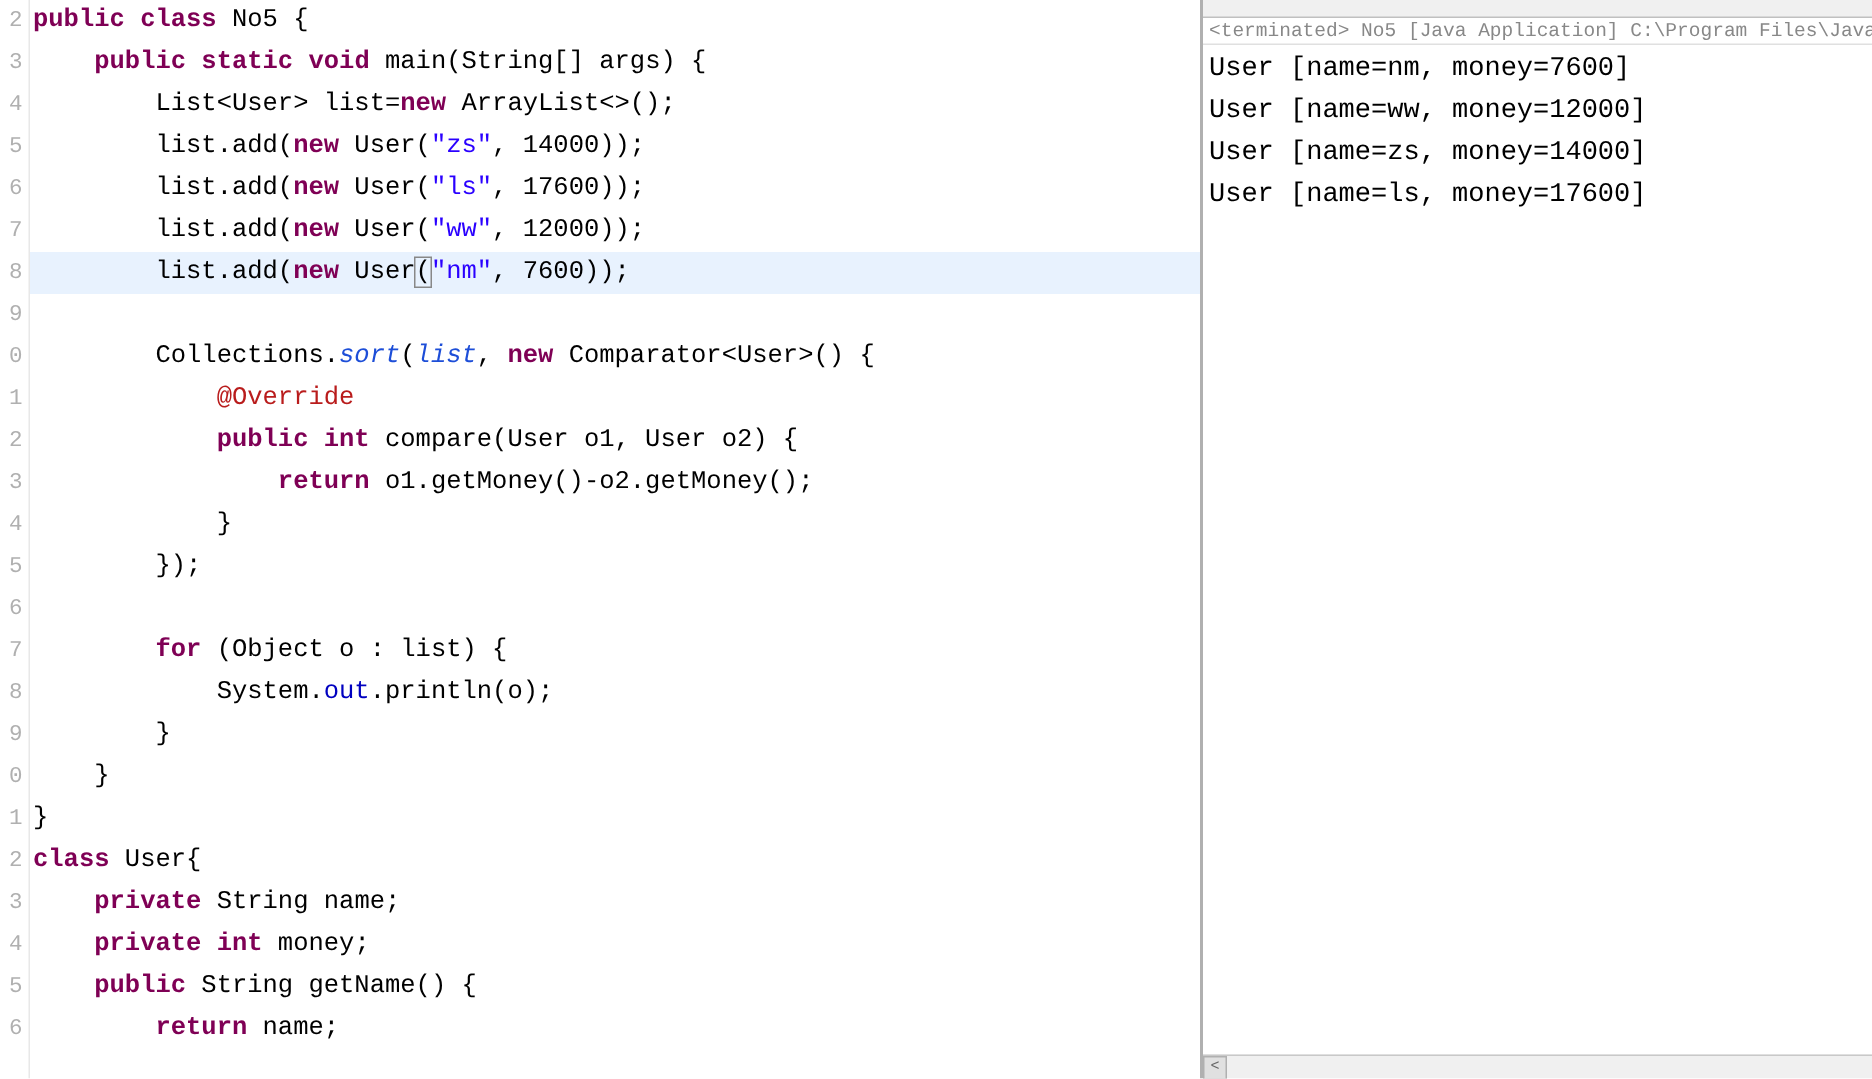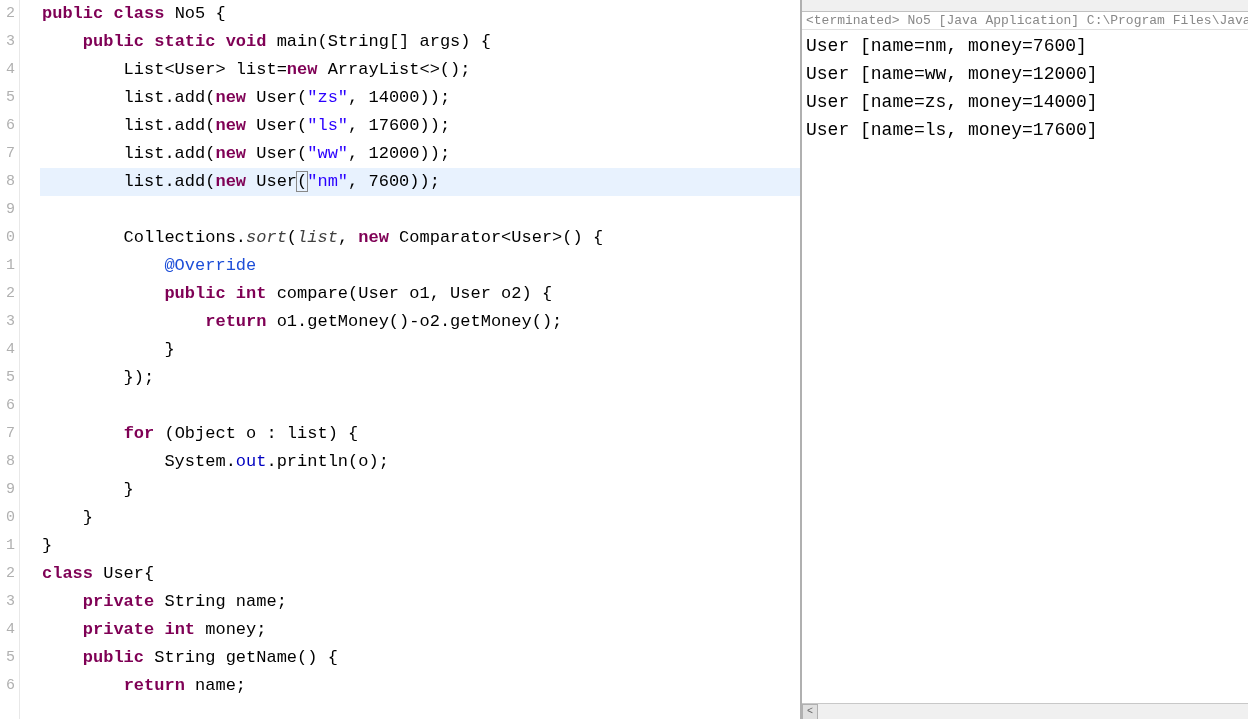--- a/index.html
+++ b/index.html
@@ -27,28 +27,27 @@
     font-size: 15px;
     line-height: 28px;
     user-select: none;
     border-right: 1px solid #e8e8e8;
   }
   .code-area {
     flex: 1;
     padding-left: 0;
     line-height: 28px;
     white-space: pre;
-    margin-left: 20px;
   }
   .code-line { height: 28px; padding-left: 2px; }
   .code-line.hl { background: #e8f2fe; }
   .kw { color: #7f0055; font-weight: bold; }
   .str { color: #2a00ff; }
-  .ann { color: #1d4ed8; }
-  .it { font-style: italic; color: #404040; }
+  .ann { color: #b91c1c; }
+  .it { font-style: italic; color: #1d4ed8; }
   .itkw { color: #0000c0; }
   .norm { color: #000; }
   .bracket-hl { outline: 1px solid #888; }
 
   .console-pane {
     flex: 1;
     border-left: 2px solid #b0b0b0;
     display: flex;
     flex-direction: column;
     background: #fff;

